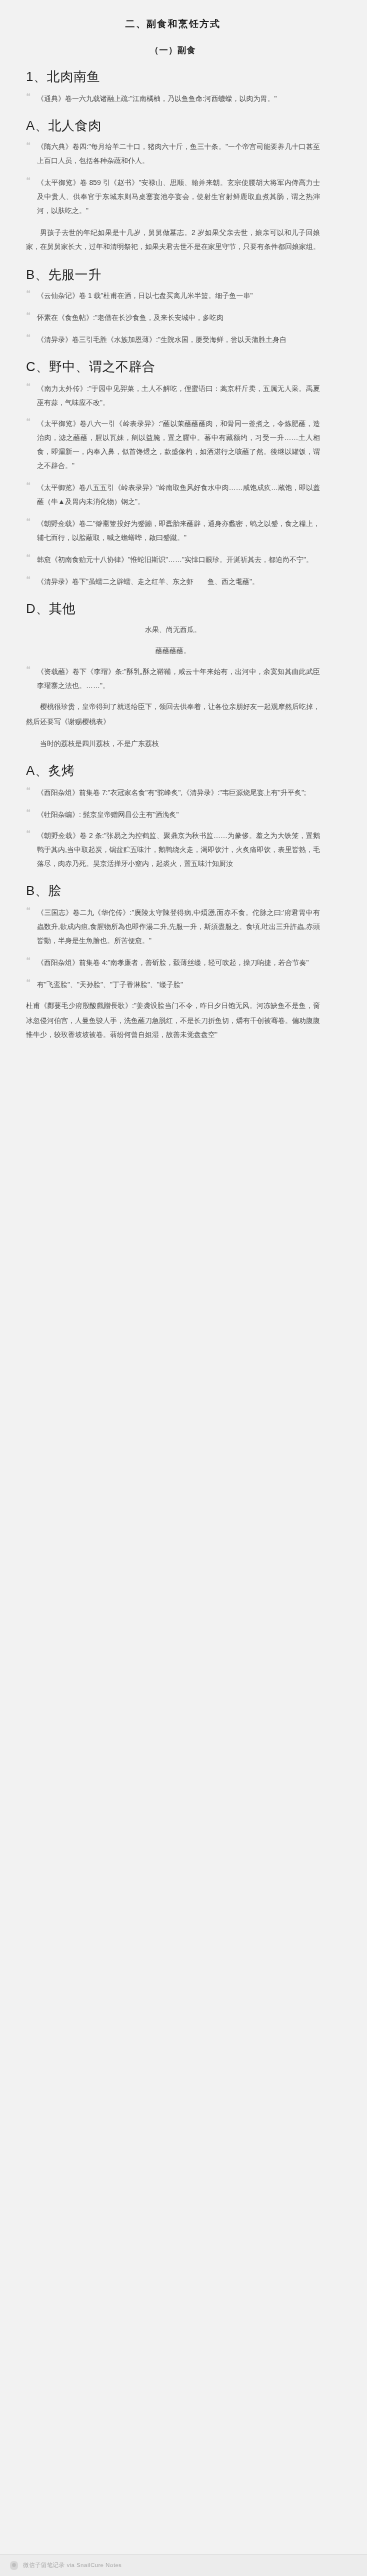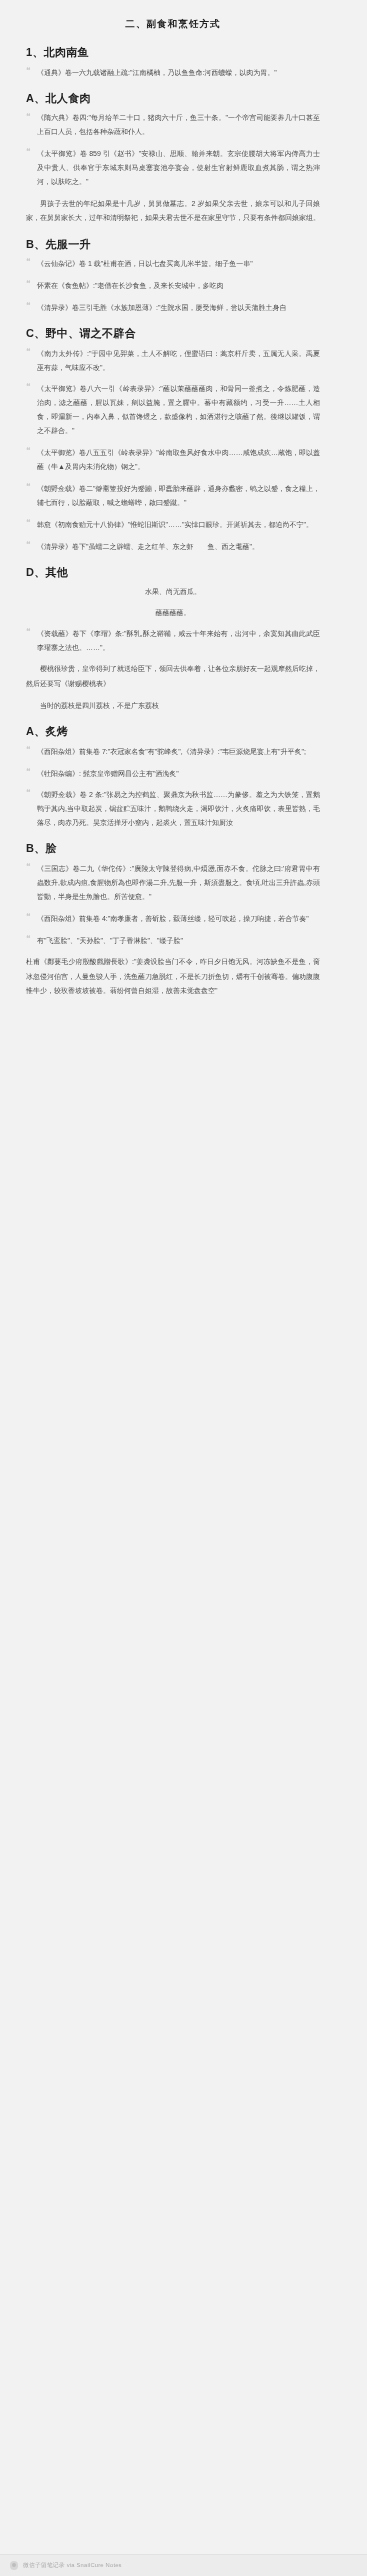--- a/index.html
+++ b/index.html
@@ -28,22 +28,22 @@
   }
   .h2{
     text-align:center;
     font-size:8.6px;
     font-weight:bold;
     color:#222;
     letter-spacing:0.6px;
     margin:12.3px 0 10px 0;
   }
   .h3{
-    font-size:11px;
-    font-weight:bold;
+    font-size:13px;
+    font-weight:normal;
     color:#222;
     margin:11px 0 5.6px 0;
     letter-spacing:0.3px;
   }
   .para{
     font-size:7px;
     line-height:2.05;
     color:#4a4a4a;
     margin:0 0 7.8px 0;
     text-align:justify;
@@ -107,20 +107,21 @@
     letter-spacing:0.2px;
   }
 </style>
 </head>
 <body>
 
 <div class="page">
 
   <div class="doc-title">二、副食和烹饪方式</div>
 
+  <div class="h2">（一）副食</div>
 
   <div class="h3">1、北肉南鱼</div>
 
   <div class="quote"><span class="qmark">❝</span><span>《通典》卷一六九载诸融上疏:"江南橘柚，乃以鱼鱼命:河西蠛蠓，以肉为胃。"</span></div>
 
   <div class="h3">A、北人食肉</div>
 
   <div class="quote"><span class="qmark">❝</span><span>《隋六典》卷四:"每月给羊二十口，猪肉六十斤，鱼三十条。"一个帝宫司能要养几十口甚至上百口人员，包括各种杂蔬和仆人。</span></div>
 
   <div class="quote"><span class="qmark">❝</span><span>《太平御览》卷 859 引《赵书》"安禄山、思顺、翰并来朝。玄宗使腰胡大将军内侍高力士及中贵人、供奉官于东城东则马桌塞宴池亭宴会，使射生官射鲜鹿取血煮其肠，谓之热渖河，以肤吃之。"</span></div>

